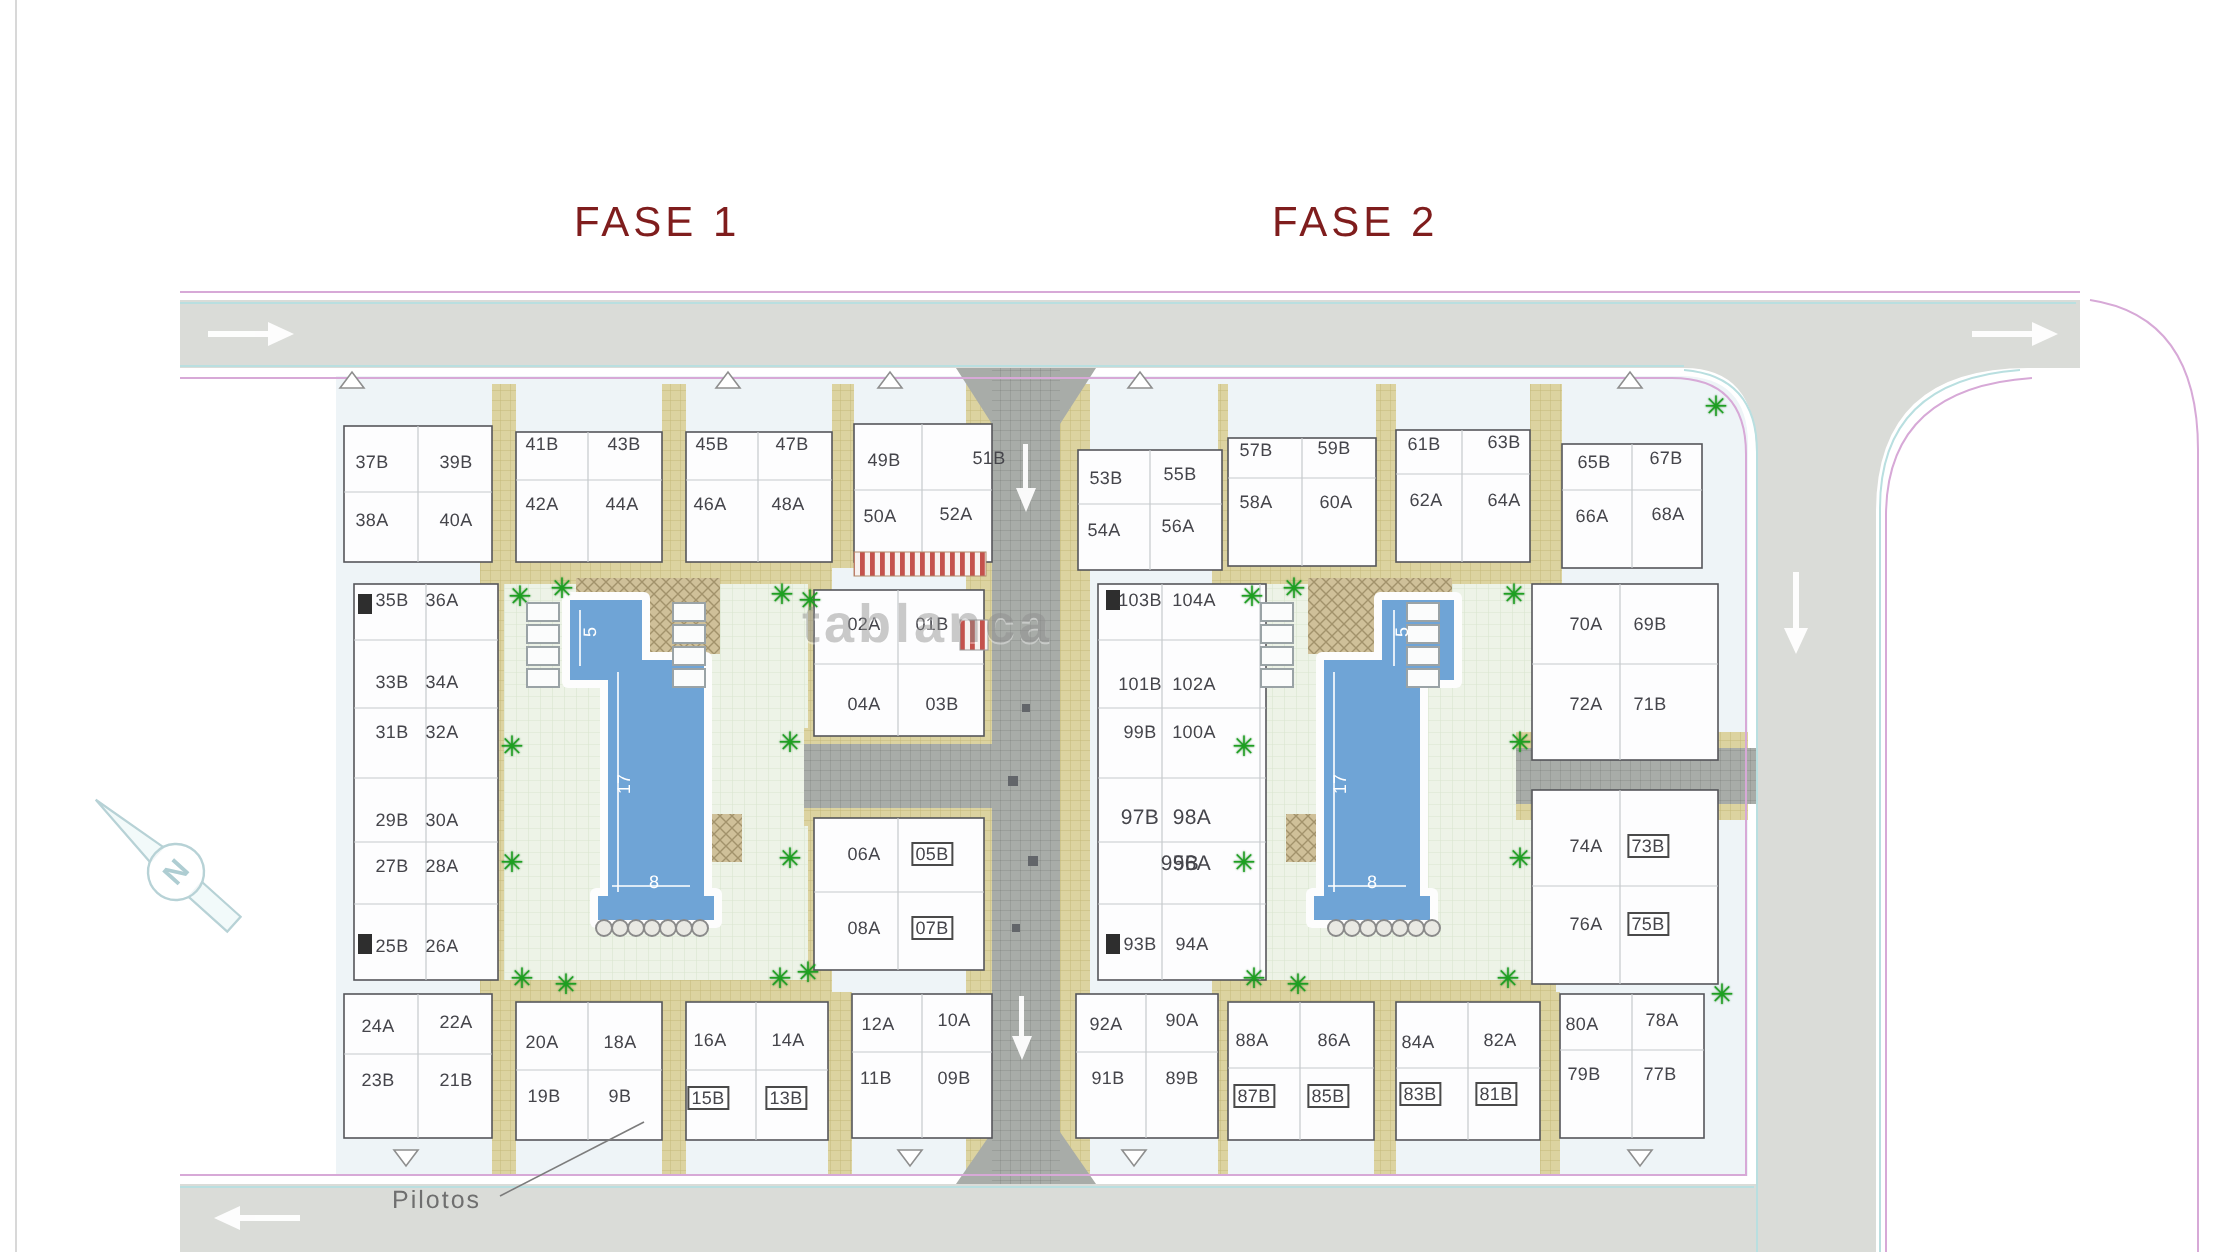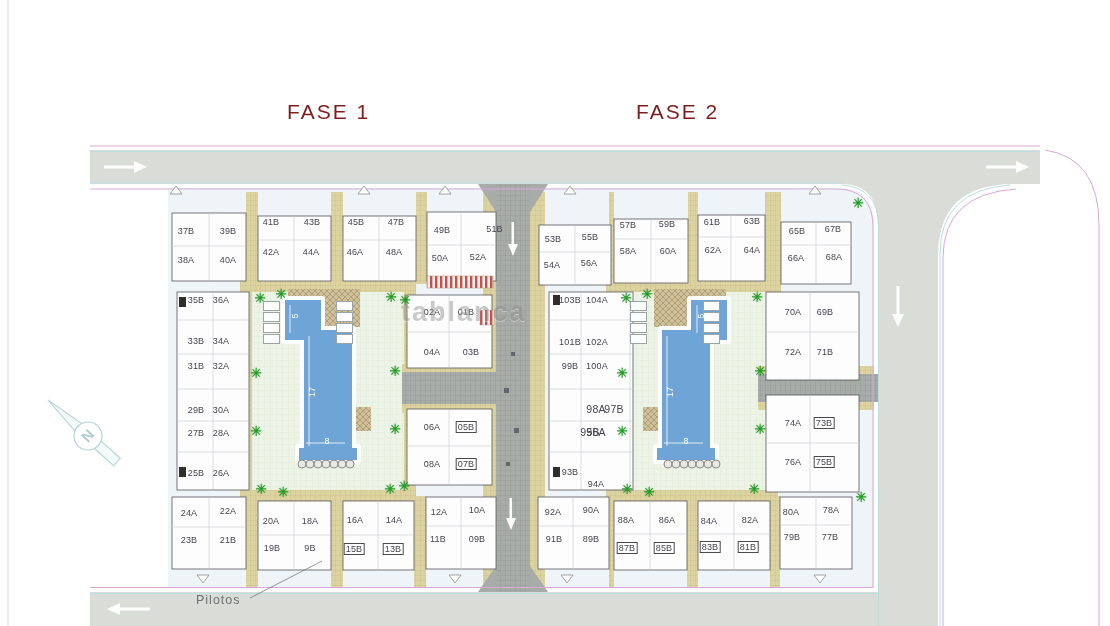--- a/index.html
+++ b/index.html
@@ -279,26 +279,26 @@
       <span class="unit" style="left: 432px; top: 427px;">06A</span>
       <span class="unit boxed" style="left: 466px; top: 427px;">05B</span>
       <span class="unit" style="left: 432px; top: 464px;">08A</span>
       <span class="unit boxed" style="left: 466px; top: 464px;">07B</span>
       <span class="unit" style="left: 570px; top: 300px;">103B</span>
       <span class="unit" style="left: 597px; top: 300px;">104A</span>
       <span class="unit" style="left: 570px; top: 342px;">101B</span>
       <span class="unit" style="left: 597px; top: 342px;">102A</span>
       <span class="unit" style="left: 570px; top: 366px;">99B</span>
       <span class="unit" style="left: 597px; top: 366px;">100A</span>
-      <span class="unit" style="left: 570px; top: 409px; font-size: 10.5px; margin-left: 44px;">97B</span>
+      <span class="unit" style="left: 570px; top: 409px; font-size: 10.5px;">97B</span>
       <span class="unit" style="left: 596px; top: 409px; font-size: 10.5px;">98A</span>
       <span class="unit" style="left: 590px; top: 432px; font-size: 10.5px;">95B</span>
       <span class="unit" style="left: 596px; top: 432px; font-size: 10.5px;">96A</span>
       <span class="unit" style="left: 570px; top: 472px;">93B</span>
-      <span class="unit" style="left: 596px; top: 484px;">94A</span>
+      <span class="unit" style="left: 596px; top: 472px;">94A</span>
       <span class="unit" style="left: 793px; top: 312px;">70A</span>
       <span class="unit" style="left: 825px; top: 312px;">69B</span>
       <span class="unit" style="left: 793px; top: 352px;">72A</span>
       <span class="unit" style="left: 825px; top: 352px;">71B</span>
       <span class="unit" style="left: 793px; top: 423px;">74A</span>
       <span class="unit boxed" style="left: 824px; top: 423px;">73B</span>
       <span class="unit" style="left: 793px; top: 462px;">76A</span>
       <span class="unit boxed" style="left: 824px; top: 462px;">75B</span>
       <span class="unit" style="left: 189px; top: 513px;">24A</span>
       <span class="unit" style="left: 228px; top: 511px;">22A</span>

